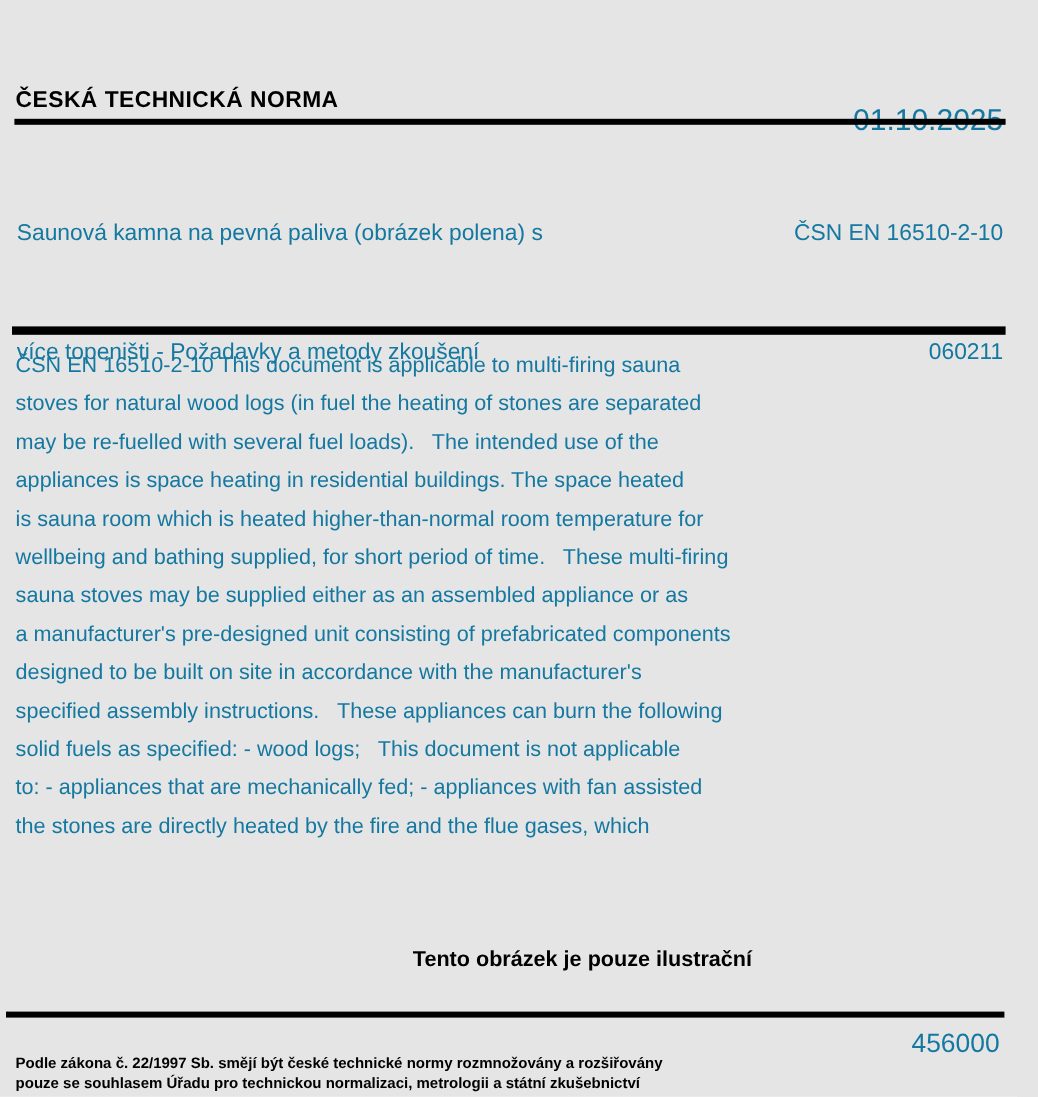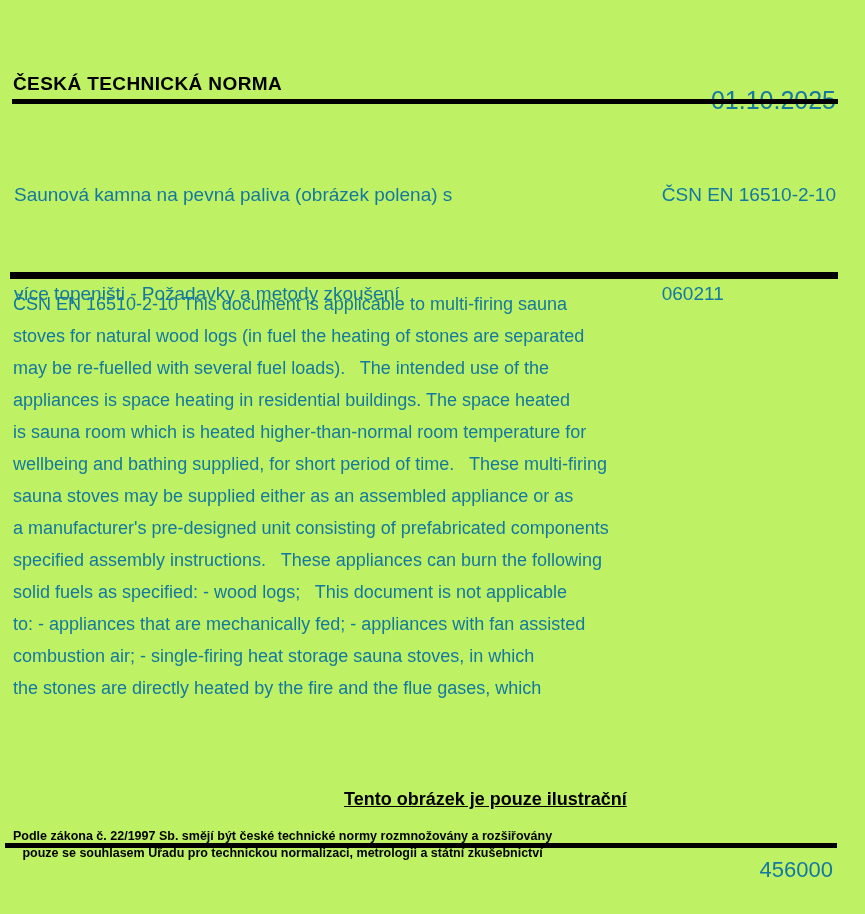--- a/index.html
+++ b/index.html
@@ -4,21 +4,21 @@
 <style>
   * { margin: 0; padding: 0; box-sizing: border-box; }
   html, body { background: #ffffff; }
   body {
     width: 865px;
     height: 914px;
     position: relative;
     font-family: "Liberation Sans", sans-serif;
     overflow: hidden;
   }
-  .page { position: absolute; inset: 0; background: #bef264; }
+  .page { position: absolute; inset: 0; background: #e5e5e5; }
 
   .header-title {
     position: absolute;
     left: 13px; top: 73px;
     font-size: 19px;
     font-weight: bold;
     color: #000;
     letter-spacing: 0.4px;
     white-space: pre;
   }
@@ -41,52 +41,50 @@
     color: #1478A0;
     line-height: 33px;
     white-space: pre;
   }
   .subject-right {
     position: absolute;
     right: 29px; top: 112px;
     font-size: 19px;
     color: #1478A0;
     line-height: 33px;
-    text-align: left;
+    text-align: right;
     white-space: pre;
   }
 
   .abstract {
     position: absolute;
     left: 13px; top: 288px;
     width: 800px;
     font-size: 18px;
     color: #1478A0;
     line-height: 32px;
   }
   .body-line { white-space: pre; }
 
   .caption {
     position: absolute;
     left: 344px; top: 789px;
     font-size: 18px;
     font-weight: bold;
     color: #000;
     white-space: pre;
-    text-decoration: underline;
   }
 
   .footer-legal {
     position: absolute;
-    left: 13px; top: 828px;
+    left: 13px; top: 878px;
     font-size: 12.5px;
     font-weight: bold;
     color: #000;
     line-height: 17px;
-    text-align: center;
   }
   .footer-legal div { white-space: pre; }
 
   .footer-code {
     position: absolute;
     right: 32px; top: 857px;
     font-size: 22px;
     color: #1478A0;
     white-space: pre;
   }
@@ -116,24 +114,24 @@
 
   <div class="abstract">
       <div class="body-line">ČSN EN 16510-2-10 This document is applicable to multi-firing sauna</div>
       <div class="body-line">stoves for natural wood logs (in fuel the heating of stones are separated</div>
       <div class="body-line">may be re-fuelled with several fuel loads).   The intended use of the</div>
       <div class="body-line">appliances is space heating in residential buildings. The space heated</div>
       <div class="body-line">is sauna room which is heated higher-than-normal room temperature for</div>
       <div class="body-line">wellbeing and bathing supplied, for short period of time.   These multi-firing</div>
       <div class="body-line">sauna stoves may be supplied either as an assembled appliance or as</div>
       <div class="body-line">a manufacturer's pre-designed unit consisting of prefabricated components</div>
+      <div class="body-line">designed to be built on site in accordance with the manufacturer's</div>
       <div class="body-line">specified assembly instructions.   These appliances can burn the following</div>
       <div class="body-line">solid fuels as specified: - wood logs;   This document is not applicable</div>
       <div class="body-line">to: - appliances that are mechanically fed; - appliances with fan assisted</div>
-      <div class="body-line">combustion air; - single-firing heat storage sauna stoves, in which</div>
       <div class="body-line">the stones are directly heated by the fire and the flue gases, which</div>
     </div>
 
   <div class="caption">Tento obrázek je pouze ilustrační</div>
 
   <div class="rule rule-footer"></div>
 
   <div class="footer-legal">
     <div>Podle zákona č. 22/1997 Sb. smějí být české technické normy rozmnožovány a rozšiřovány</div>
     <div>pouze se souhlasem Úřadu pro technickou normalizaci, metrologii a státní zkušebnictví</div>

